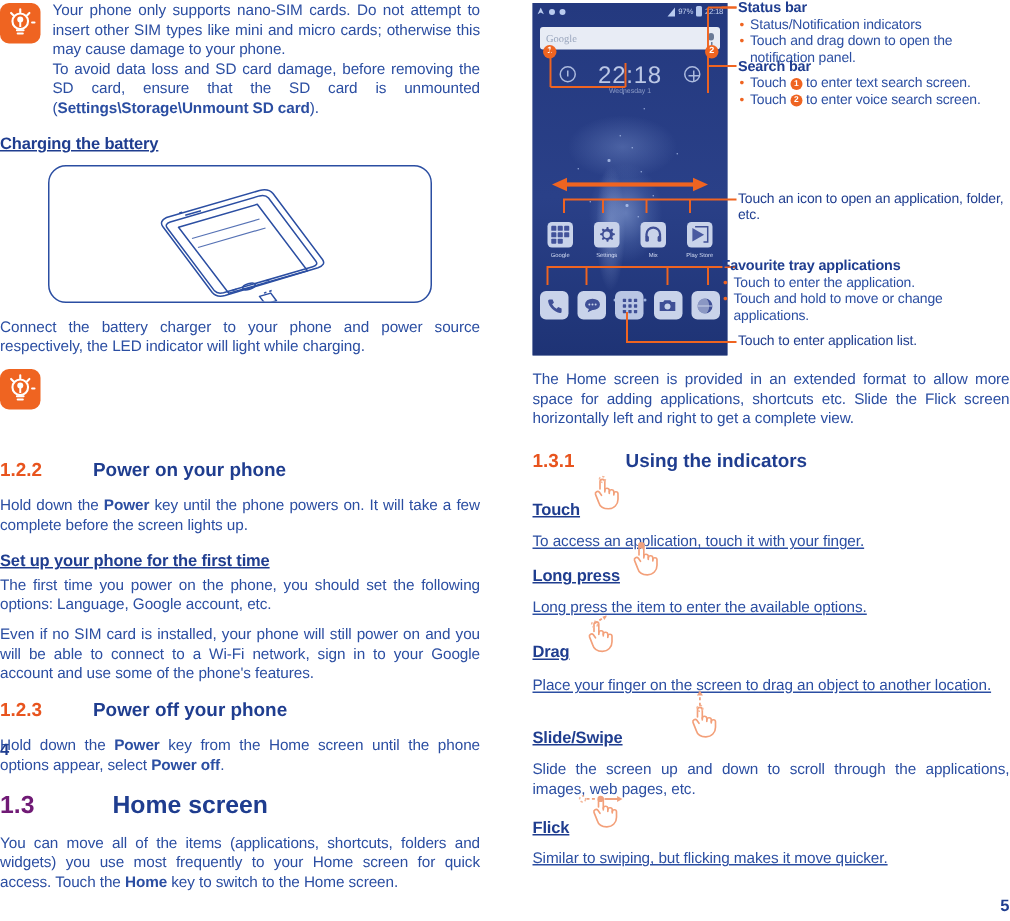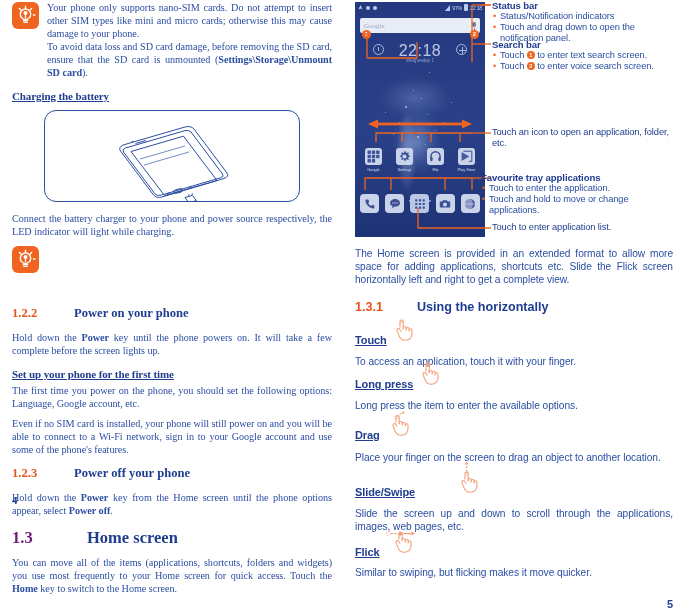--- a/index.html
+++ b/index.html
@@ -9,38 +9,38 @@
     font-family: "Liberation Sans", sans-serif;
     overflow: hidden;
   }
   .page {
     position: relative;
     width: 673px; height: 614px;
     background: #ffffff;
   }
   .col-left {
     position: absolute;
-    left: 12px; top: 0;
-    width: 320px; height: 510px; font-family: Liberation Serif, serif;
+    left: 0; top: 0;
+    width: 320px; height: 510px;
   }
   .col-right {
     position: absolute;
     left: 355px; top: 0;
     width: 318px; height: 614px;
   }
 
   
   .body-txt {
     color: #2b4ea2;
     font-size: 10.2px;
     line-height: 13.1px;
     text-align: justify;
     letter-spacing: -0.05px;
   }
-  .body-txt.nj { text-align: left; }
+  .body-txt.nj { text-align: left; text-decoration: underline; }
   b, .b { font-weight: bold; }
 
   
   .tip {
     display: flex;
     align-items: flex-start;
     gap: 8px;
   }
   .tip-icon {
     flex: 0 0 auto;
@@ -653,21 +653,21 @@
       <div class="anno-li">Touch to enter the application.</div>
       <div class="anno-li">Touch and hold to move or change applications.</div>
     </div>
 
     <div class="anno anno-plain" style="left:137px;top:222px;width:181px;">Touch to enter application list.</div>
 
     <div class="body-txt" style="position:absolute;left:0;top:247px;width:318px;">The Home screen is provided in an extended format to allow more space for adding applications, shortcuts etc. Slide the Flick screen horizontally left and right to get a complete view.</div>
 
     <div class="head2" style="position:absolute;left:0;top:300px;width:318px;">
       <span class="num">1.3.1</span>
-      <span class="ttl">Using the horizontally</span>
+      <span class="ttl">Using the indicators</span>
     </div>
 
     <div class="gest-head" style="position:absolute;left:0;top:326px;">
       <span class="sub-head">Touch</span>
       <span class="hand">
         <svg width="26" height="24" viewBox="0 0 26 24">
           <g stroke="#f3a07a" stroke-width="1.1" fill="none" stroke-linecap="round" stroke-linejoin="round">
             <path d="M8 9 V4.2 a1.6 1.6 0 0 1 3.2 0 V11"></path>
             <path d="M11.2 10 a1.5 1.5 0 0 1 3 0 V12"></path>
             <path d="M14.2 11 a1.5 1.5 0 0 1 3 0 V13"></path>

